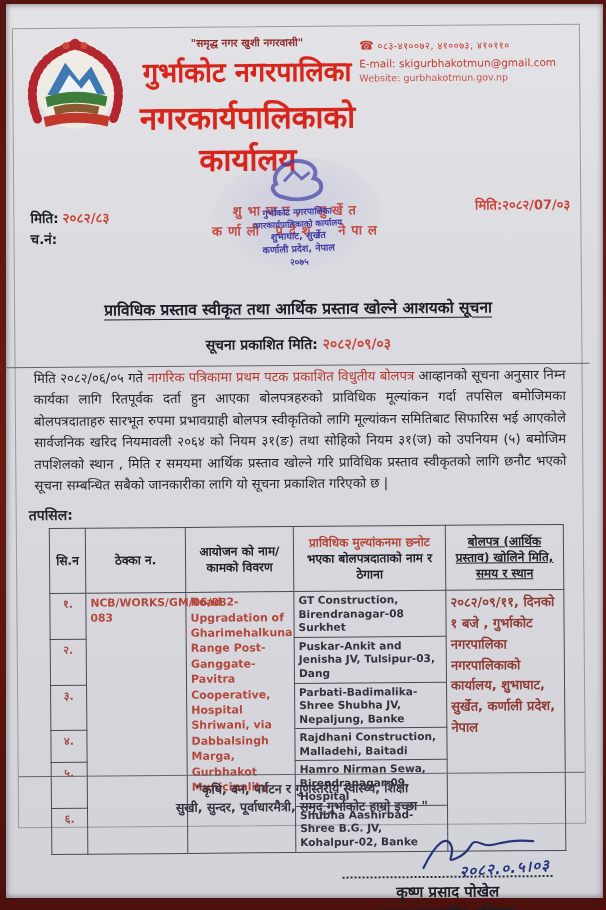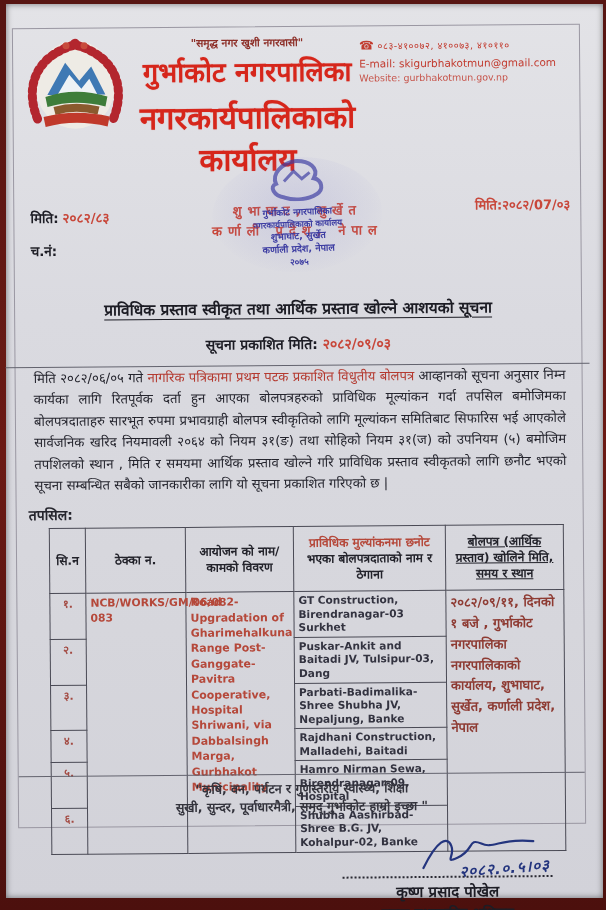--- a/index.html
+++ b/index.html
@@ -45,21 +45,21 @@
     background:radial-gradient(ellipse at 50% 45%,rgba(130,130,205,.20),rgba(130,130,205,.05) 60%,transparent 75%);
     padding:2px 0 4px;border-radius:50%;
   }
   .stamp .emblem-blob{opacity:.85;}
   .stamp-l1{font-size:9px;font-weight:bold;}
   .stamp-l2{font-size:8.5px;font-weight:bold;}
   .stamp-l3,.stamp-l4{font-size:9.5px;font-weight:bold;}
   .stamp-year{font-size:9px;font-weight:bold;}
   .meta-left{position:absolute;left:16px;top:28px;font-size:13.5px;font-weight:bold;color:#1e1e26;}
   .meta-left .red-val{color:#c8473a;margin-left:4px;}
-  .meta-ref{margin-top:15px;}
+  .meta-ref{margin-top:3px;}
   .meta-right{position:absolute;right:10px;top:18px;font-size:13px;font-weight:bold;color:#c8473a;}
   .rule1{position:absolute;left:-10px;right:-8px;top:186px;border-top:1.6px solid #63636e;}
   
   .notice-title{margin-top:26px;text-align:center;font-size:15.5px;font-weight:bold;
     color:#1c1c24;text-decoration:underline;text-underline-offset:4px;}
   .notice-sub{margin-top:15px;text-align:center;font-size:14px;font-weight:bold;color:#1c1c24;}
   .notice-sub .red-text{color:#c8473a;}
   .body-para{margin:13px 16px 0 18px;font-size:13.2px;line-height:1.62;
     text-align:justify;color:#25252e;}
   .red-text{color:#b43a30;}
@@ -175,26 +175,26 @@
               <th>सि.न</th>
               <th>ठेक्का न.</th>
               <th>आयोजन को नाम/ कामको विवरण</th>
               <th><span class="h-red-part">प्राविधिक मुल्यांकनमा छनोट</span><span> भएका बोलपत्रदाताको नाम र ठेगाना</span></th>
               <th class="h-red">बोलपत्र (आर्थिक प्रस्ताव) खोलिने मिति, समय र स्थान</th>
             </tr>
             <tr>
               <td class="c-serial">१.</td>
               <td class="c-contract" rowspan="6">NCB/WORKS/GM/06/082-083</td>
               <td class="c-project" rowspan="6">Road Upgradation of Gharimehalkuna Range Post-Ganggate-Pavitra Cooperative, Hospital Shriwani, via Dabbalsingh Marga, Gurbhakot Municipality</td>
-              <td class="c-bidder">GT Construction, Birendranagar-03 Surkhet</td>
+              <td class="c-bidder">GT Construction, Birendranagar-08 Surkhet</td>
               <td class="c-open" rowspan="6">२०८२/०९/११, दिनको १ बजे , गुर्भाकोट नगरपालिका नगरपालिकाको कार्यालय, शुभाघाट, सुर्खेत, कर्णाली प्रदेश, नेपाल</td>
             </tr>
             <tr>
               <td class="c-serial">२.</td>
-              <td class="c-bidder">Puskar-Ankit and Baitadi JV, Tulsipur-03, Dang</td>
+              <td class="c-bidder">Puskar-Ankit and Jenisha JV, Tulsipur-03, Dang</td>
             </tr>
             <tr>
               <td class="c-serial">३.</td>
               <td class="c-bidder">Parbati-Badimalika-Shree Shubha JV, Nepaljung, Banke</td>
             </tr>
             <tr>
               <td class="c-serial">४.</td>
               <td class="c-bidder">Rajdhani Construction, Malladehi, Baitadi</td>
             </tr>
             <tr>

